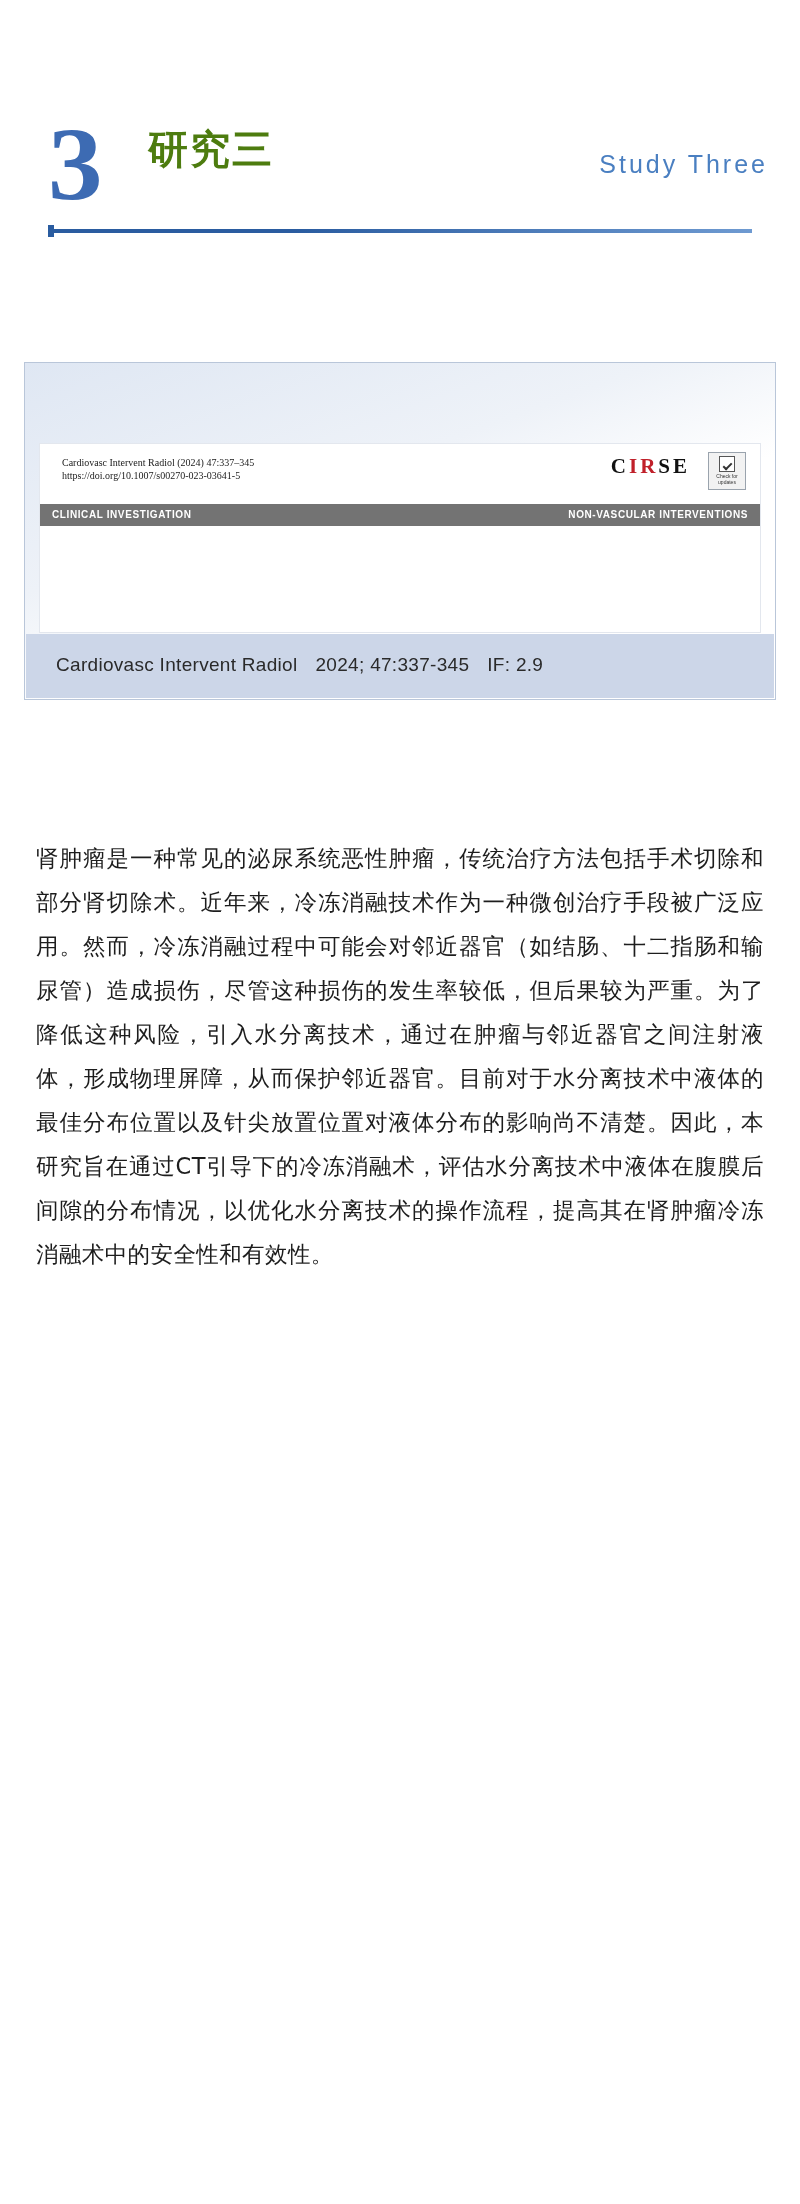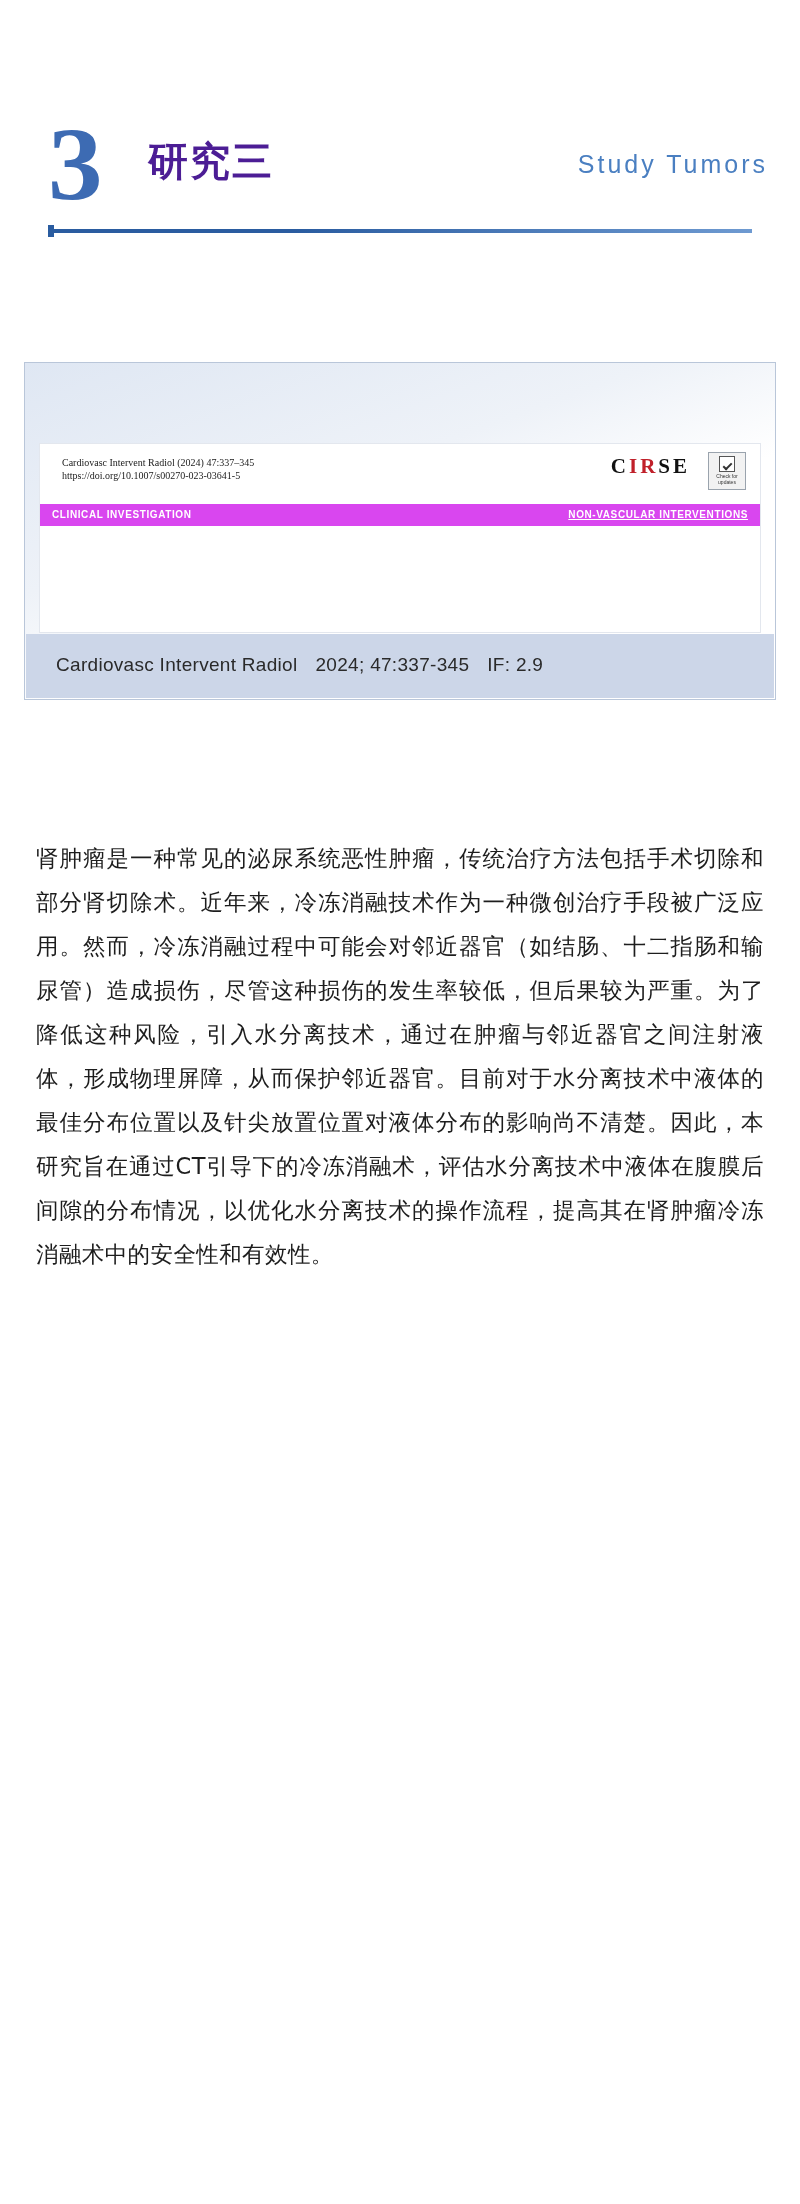--- a/index.html
+++ b/index.html
@@ -48,25 +48,25 @@
     letter-spacing: 0;
   }
   .big-three-inner {
     display: block;
     transform: scaleX(1.05);
     transform-origin: left top;
   }
   .cn-title {
     position: absolute;
     left: 148px;
-    top: 34px;
+    top: 22px;
     font-family: "DejaVu Sans", sans-serif;
     font-size: 40px;
     font-weight: bold;
-    color: #4c1d95;
+    color: #4d7c0f;
     letter-spacing: 2px;
   }
   .en-title {
     position: absolute;
     right: 32px;
     top: 50px;
     font-family: "Liberation Sans", sans-serif;
     font-size: 25px;
     color: #4a7fc1;
     letter-spacing: 3px;
@@ -175,41 +175,40 @@
     font-size: 5px;
     color: #333;
     line-height: 6px;
   }
   .green-bar {
     position: absolute;
     left: 0;
     right: 0;
     top: 60px;
     height: 22px;
-    background: #d946ef;
+    background: #737373;
     color: #ffffff;
   }
   .green-bar .gb-left {
     position: absolute;
     left: 12px;
     top: 5px;
     font-family: "Liberation Sans", sans-serif;
     font-size: 10px;
     font-weight: bold;
     letter-spacing: 0.6px;
   }
   .green-bar .gb-right {
     position: absolute;
     right: 12px;
     top: 5px;
     font-family: "Liberation Sans", sans-serif;
     font-size: 10px;
     font-weight: bold;
     letter-spacing: 0.6px;
-    text-decoration: underline;
   }
   .paper-title {
     position: absolute;
     left: 22px;
     right: 30px;
     top: 96px;
     font-family: "Liberation Serif", serif;
     font-size: 15.5px;
     font-weight: bold;
     color: #0f0f0f;
@@ -251,21 +250,21 @@
   }
 </style>
 </head>
 <body>
 
 <div class="header">
   <div class="big-three">
       <span class="big-three-inner">3</span>
     </div>
   <div class="cn-title">研究三</div>
-  <div class="en-title">Study Tumors</div>
+  <div class="en-title">Study Three</div>
   <div class="rule-wrap">
     <div class="rule-line"></div>
     <div class="rule-cap"></div>
   </div>
 </div>
 
 <div class="paper-card">
 
   <div class="paper-inner">
 

